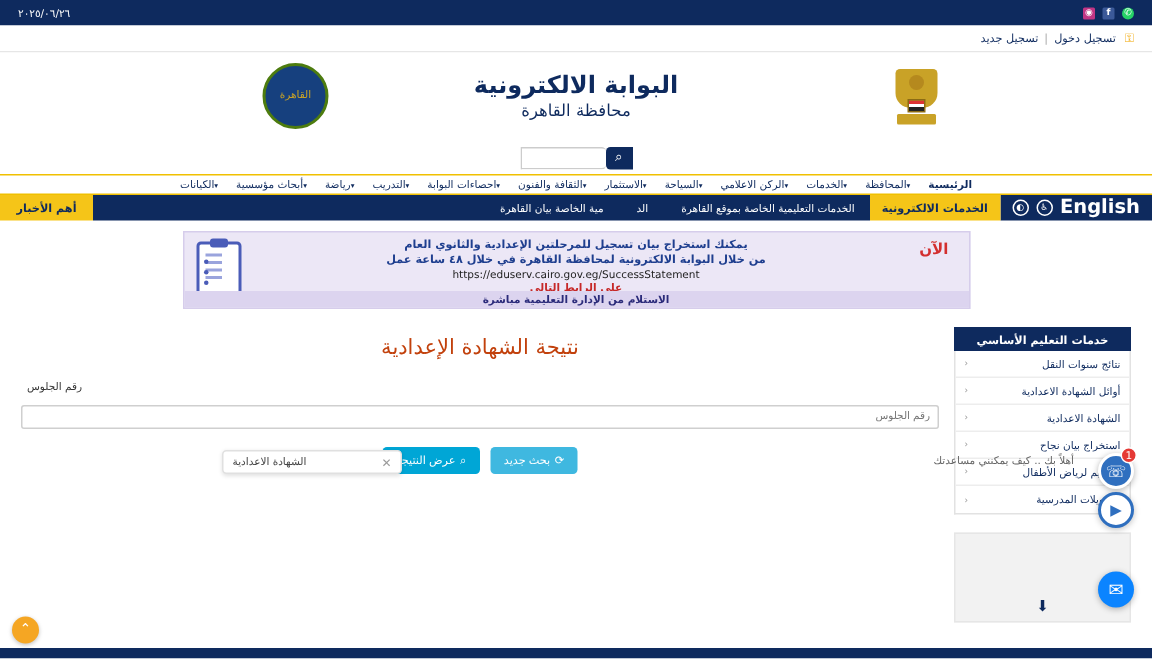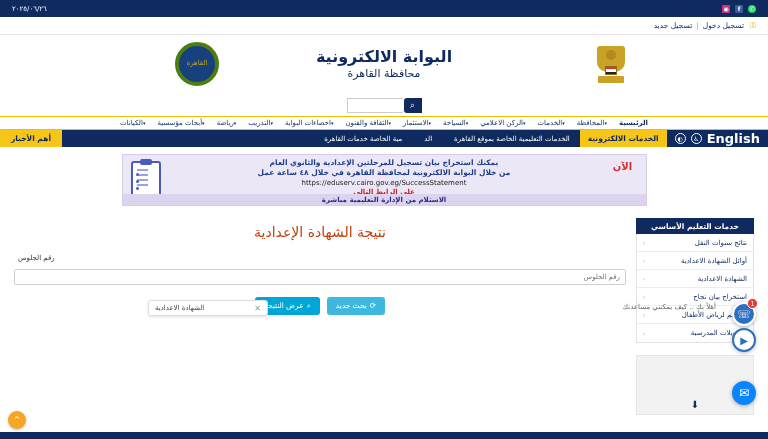--- a/index.html
+++ b/index.html
@@ -67,21 +67,21 @@
     width: 10px; height: 10px; background: #b5891e; border-radius: 50%;
   }
   .eagle .shield {
     width: 12px; height: 9px; margin-top: -6px; position: relative; z-index: 2;
     background: linear-gradient(to bottom, #d33 0 33%, #fff 33% 66%, #222 66% 100%);
     border: 1px solid #8b6b14;
   }
   .eagle .base { width: 26px; height: 7px; background: #c9a227; margin-top: 1px; border-radius: 1px; }
   .cairo-seal {
     width: 44px; height: 44px; border-radius: 50%;
-    background: #16407e; border: 4px solid #4d7c0f;
+    background: #16407e; border: 2px solid #4d7c0f;
     display: flex; align-items: center; justify-content: center;
     color: #c9a227; font-size: 7px; text-align: center; line-height: 1.1;
   }
 
   
   .searchrow { height: 22px; background: #fff; display: flex; align-items: center; justify-content: center; }
   .searchbox { display: flex; align-items: center; }
   .searchbox .btn {
     width: 17px; height: 15px; background: #0e2a5e; border-radius: 3px 0 0 3px;
     display: flex; align-items: center; justify-content: center; color: #fff; font-size: 9px;
@@ -310,21 +310,21 @@
   <div class="strip">
     <div class="right-ctrl">
       <span class="en">English</span>
       <span class="circ">♿</span>
       <span class="circ">◐</span>
     </div>
     <div class="eservices">الخدمات الالكترونية</div>
     <div class="mid">
       <span class="lnk">الخدمات التعليمية الخاصة بموقع القاهرة</span>
       <span class="lnk">الد</span>
-      <span class="lnk">مية الخاصة خدمات القاهرة</span>
+      <span class="lnk">مية الخاصة بيان القاهرة</span>
     </div>
     <div class="news">أهم الأخبار</div>
   </div>
 
   <div class="banner-wrap">
     <div class="banner">
       <div class="now">الآن</div>
       <div class="txt">
         <div class="l1">يمكنك استخراج بيان تسجيل للمرحلتين الإعدادية والثانوي العام</div>
         <div class="l2">من خلال البوابة الالكترونية لمحافظة القاهرة في خلال ٤٨ ساعة عمل</div>

